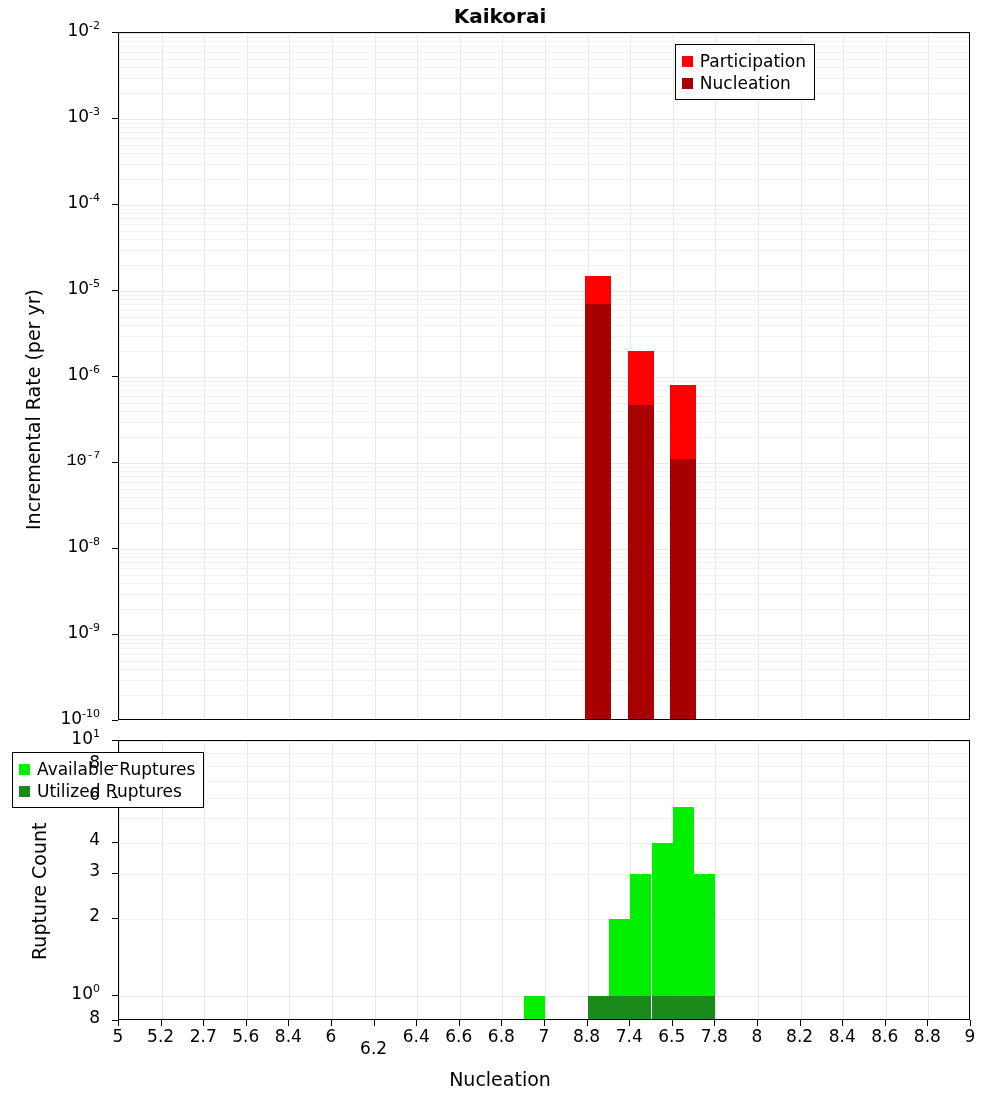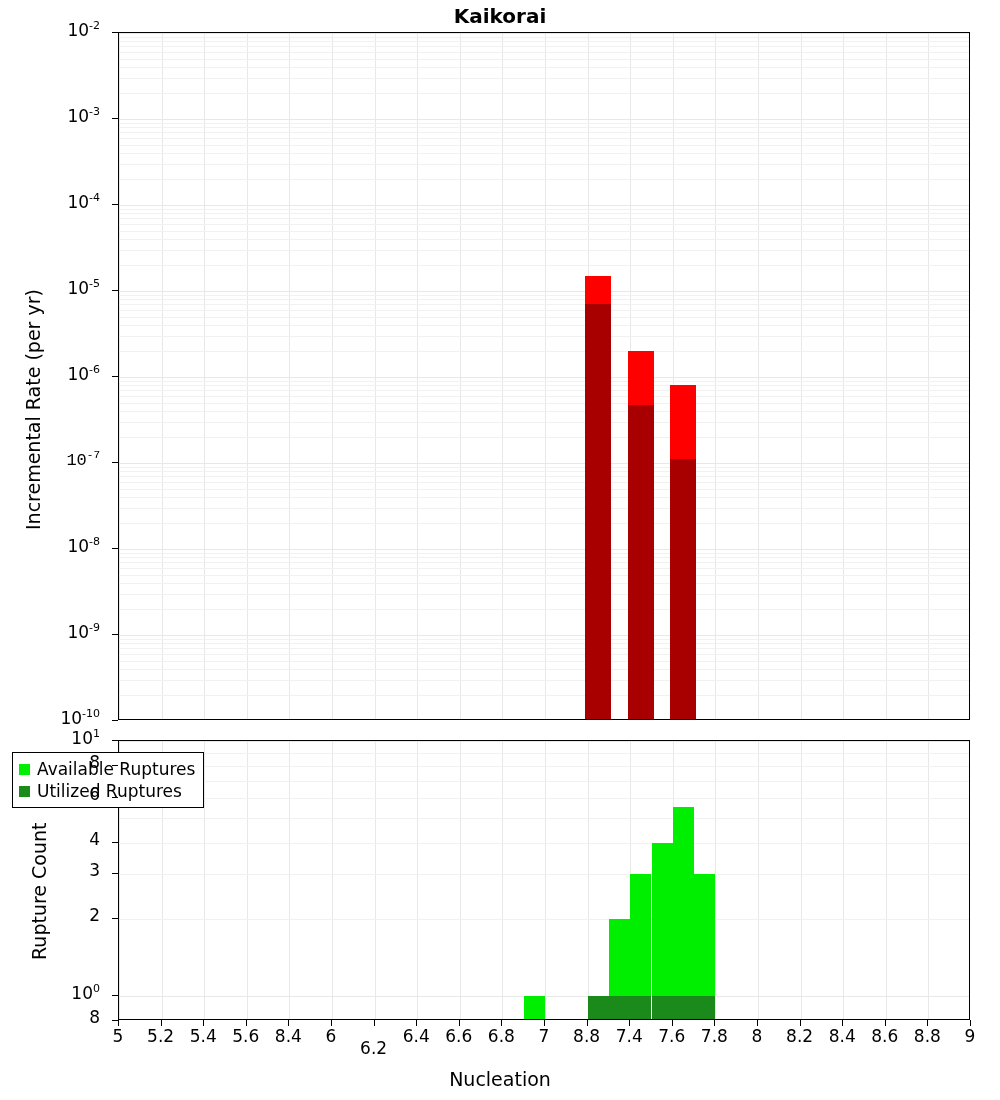--- a/index.html
+++ b/index.html
@@ -219,20 +219,30 @@
       <div class="bar" style="left:553.95px;top:66.27567082029893px;width:21px;height:213.72432917970107px;background:#00ee00;"></div>
       <div class="bar" style="left:553.95px;top:255.26250711501484px;width:21px;height:24.73749288498516px;background:#1a8a1a;"></div>
       <div class="bar" style="left:575.25px;top:133.4713394374122px;width:21px;height:146.5286605625878px;background:#00ee00;"></div>
       <div class="bar" style="left:575.25px;top:255.26250711501484px;width:21px;height:24.73749288498516px;background:#1a8a1a;"></div>
     </div>
 
   <div class="ylabel" id="ylabel-top">Incremental Rate (per yr)</div>
   <div class="ylabel" id="ylabel-bottom">Rupture Count</div>
   <div class="xlabel">Nucleation</div>
 
+  <div class="legend" id="legend-top">
+    <div class="legend-row">
+      <span class="legend-swatch" style="background:#ff0000"></span>
+      <span class="legend-text">Participation</span>
+    </div>
+    <div class="legend-row">
+      <span class="legend-swatch" style="background:#a80000"></span>
+      <span class="legend-text">Nucleation</span>
+    </div>
+  </div>
 
   <div class="legend" id="legend-bottom">
     <div class="legend-row">
       <span class="legend-swatch" style="background:#00ee00"></span>
       <span class="legend-text">Available Ruptures</span>
     </div>
     <div class="legend-row">
       <span class="legend-swatch" style="background:#1a8a1a"></span>
       <span class="legend-text">Utilized Ruptures</span>
     </div>
@@ -269,21 +279,21 @@
     <div class="ytick" style="left: 40px; top: 905.421px;">2</div>
     <div class="ytick-mark" style="left: 112px; top: 918px;"></div>
     <div class="ytick" style="left: 40px; top: 982.263px;">10<sup>0</sup></div>
     <div class="ytick-mark" style="left: 112px; top: 995px;"></div>
     <div class="ytick" style="left: 40px; top: 1007px;">8</div>
     <div class="ytick-mark" style="left: 112px; top: 1020px;"></div>
     <div class="xtick" style="left: 88px; top: 1026px;">5</div>
     <div class="xtick-mark" style="left: 118px; top: 1020px;"></div>
     <div class="xtick" style="left: 130.6px; top: 1026px;">5.2</div>
     <div class="xtick-mark" style="left: 161px; top: 1020px;"></div>
-    <div class="xtick" style="left: 173.2px; top: 1026px;">5.4</div>
+    <div class="xtick" style="left: 173.2px; top: 1026px;">2.7</div>
     <div class="xtick-mark" style="left: 203px; top: 1020px;"></div>
     <div class="xtick" style="left: 215.8px; top: 1026px;">5.6</div>
     <div class="xtick-mark" style="left: 246px; top: 1020px;"></div>
     <div class="xtick" style="left: 258.4px; top: 1026px;">8.4</div>
     <div class="xtick-mark" style="left: 288px; top: 1020px;"></div>
     <div class="xtick" style="left: 301px; top: 1026px;">6</div>
     <div class="xtick-mark" style="left: 331px; top: 1020px;"></div>
     <div class="xtick" style="left: 343.6px; top: 1026px; margin-top: 12px;">6.2</div>
     <div class="xtick-mark" style="left: 374px; top: 1020px;"></div>
     <div class="xtick" style="left: 386.2px; top: 1026px;">6.4</div>
@@ -291,21 +301,21 @@
     <div class="xtick" style="left: 428.8px; top: 1026px;">6.6</div>
     <div class="xtick-mark" style="left: 459px; top: 1020px;"></div>
     <div class="xtick" style="left: 471.4px; top: 1026px;">6.8</div>
     <div class="xtick-mark" style="left: 501px; top: 1020px;"></div>
     <div class="xtick" style="left: 514px; top: 1026px;">7</div>
     <div class="xtick-mark" style="left: 544px; top: 1020px;"></div>
     <div class="xtick" style="left: 556.6px; top: 1026px;">8.8</div>
     <div class="xtick-mark" style="left: 587px; top: 1020px;"></div>
     <div class="xtick" style="left: 599.2px; top: 1026px;">7.4</div>
     <div class="xtick-mark" style="left: 629px; top: 1020px;"></div>
-    <div class="xtick" style="left: 641.8px; top: 1026px;">7.6</div>
+    <div class="xtick" style="left: 641.8px; top: 1026px;">6.5</div>
     <div class="xtick-mark" style="left: 672px; top: 1020px;"></div>
     <div class="xtick" style="left: 684.4px; top: 1026px;">7.8</div>
     <div class="xtick-mark" style="left: 714px; top: 1020px;"></div>
     <div class="xtick" style="left: 727px; top: 1026px;">8</div>
     <div class="xtick-mark" style="left: 757px; top: 1020px;"></div>
     <div class="xtick" style="left: 769.6px; top: 1026px;">8.2</div>
     <div class="xtick-mark" style="left: 800px; top: 1020px;"></div>
     <div class="xtick" style="left: 812.2px; top: 1026px;">8.4</div>
     <div class="xtick-mark" style="left: 842px; top: 1020px;"></div>
     <div class="xtick" style="left: 854.8px; top: 1026px;">8.6</div>

